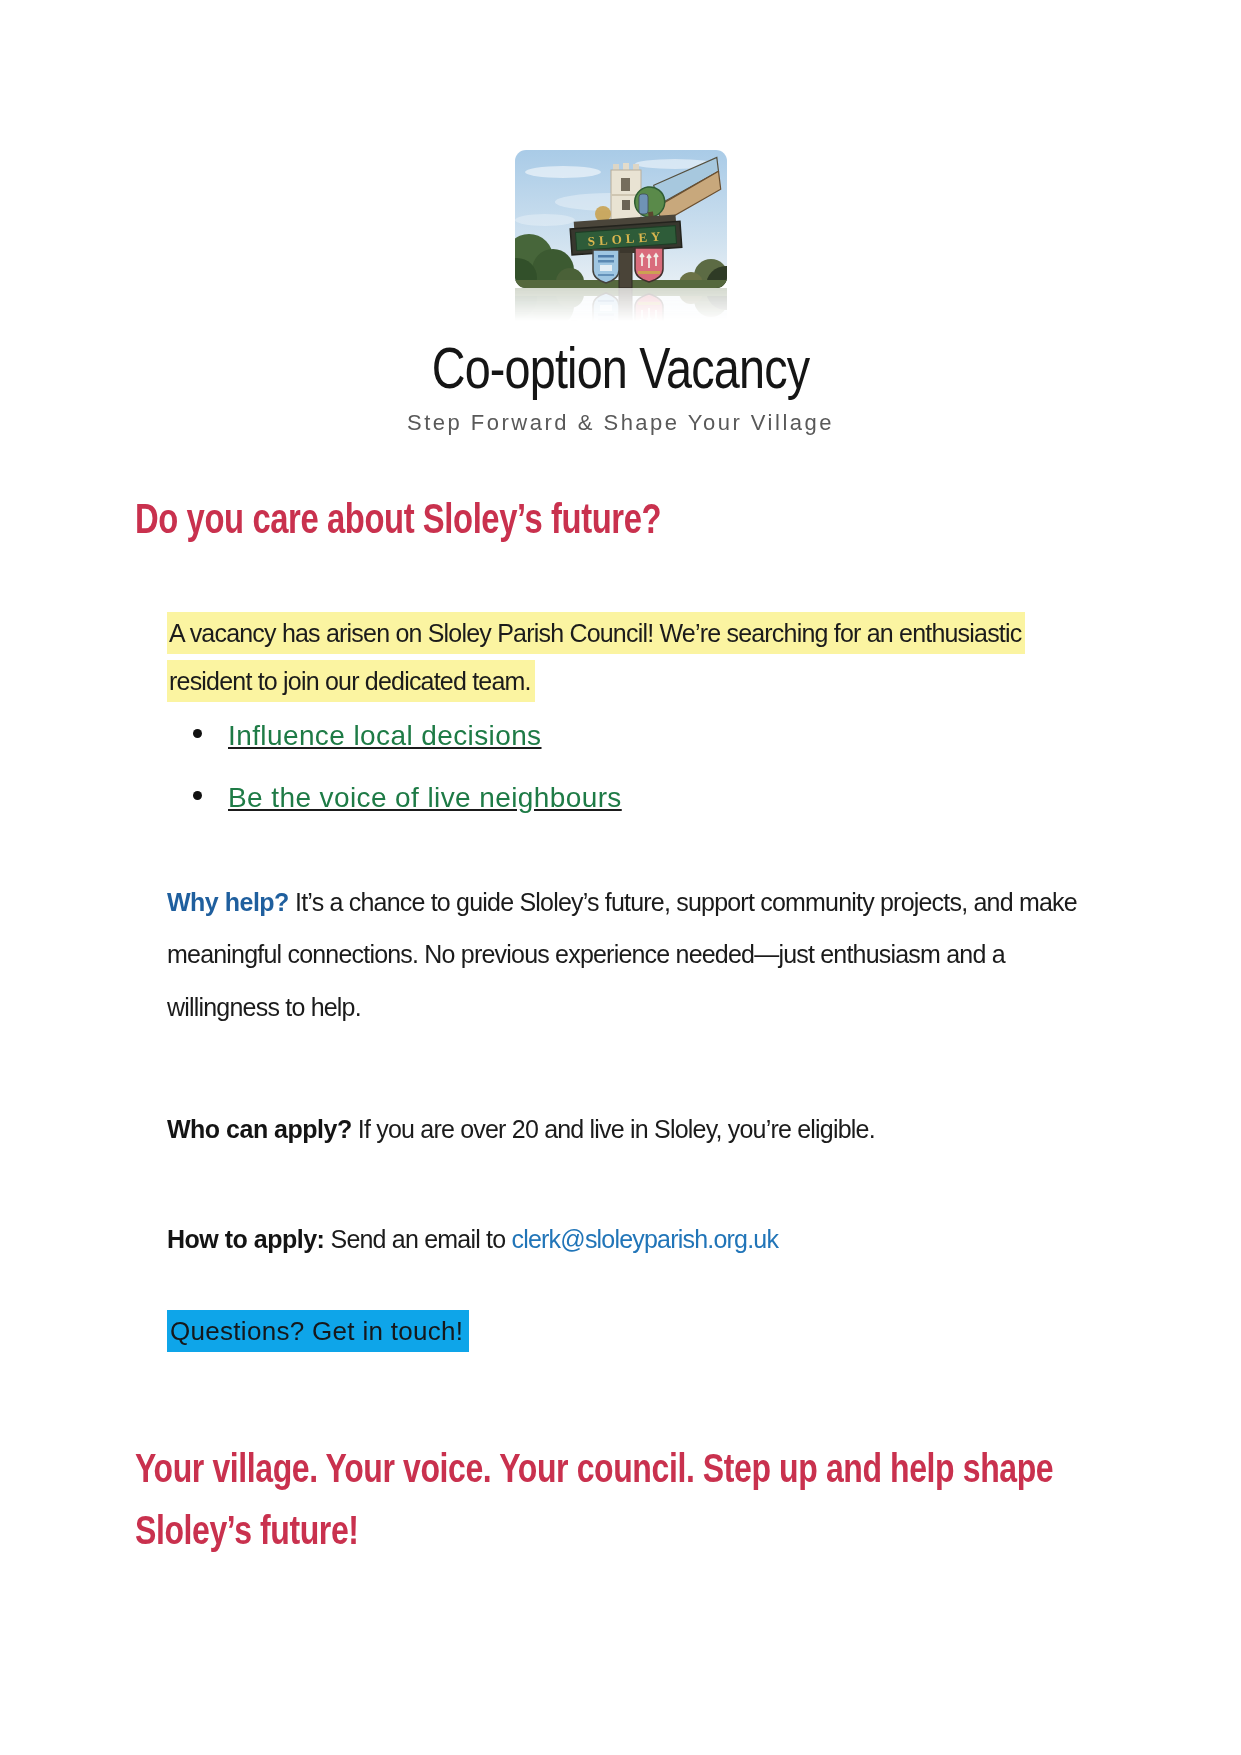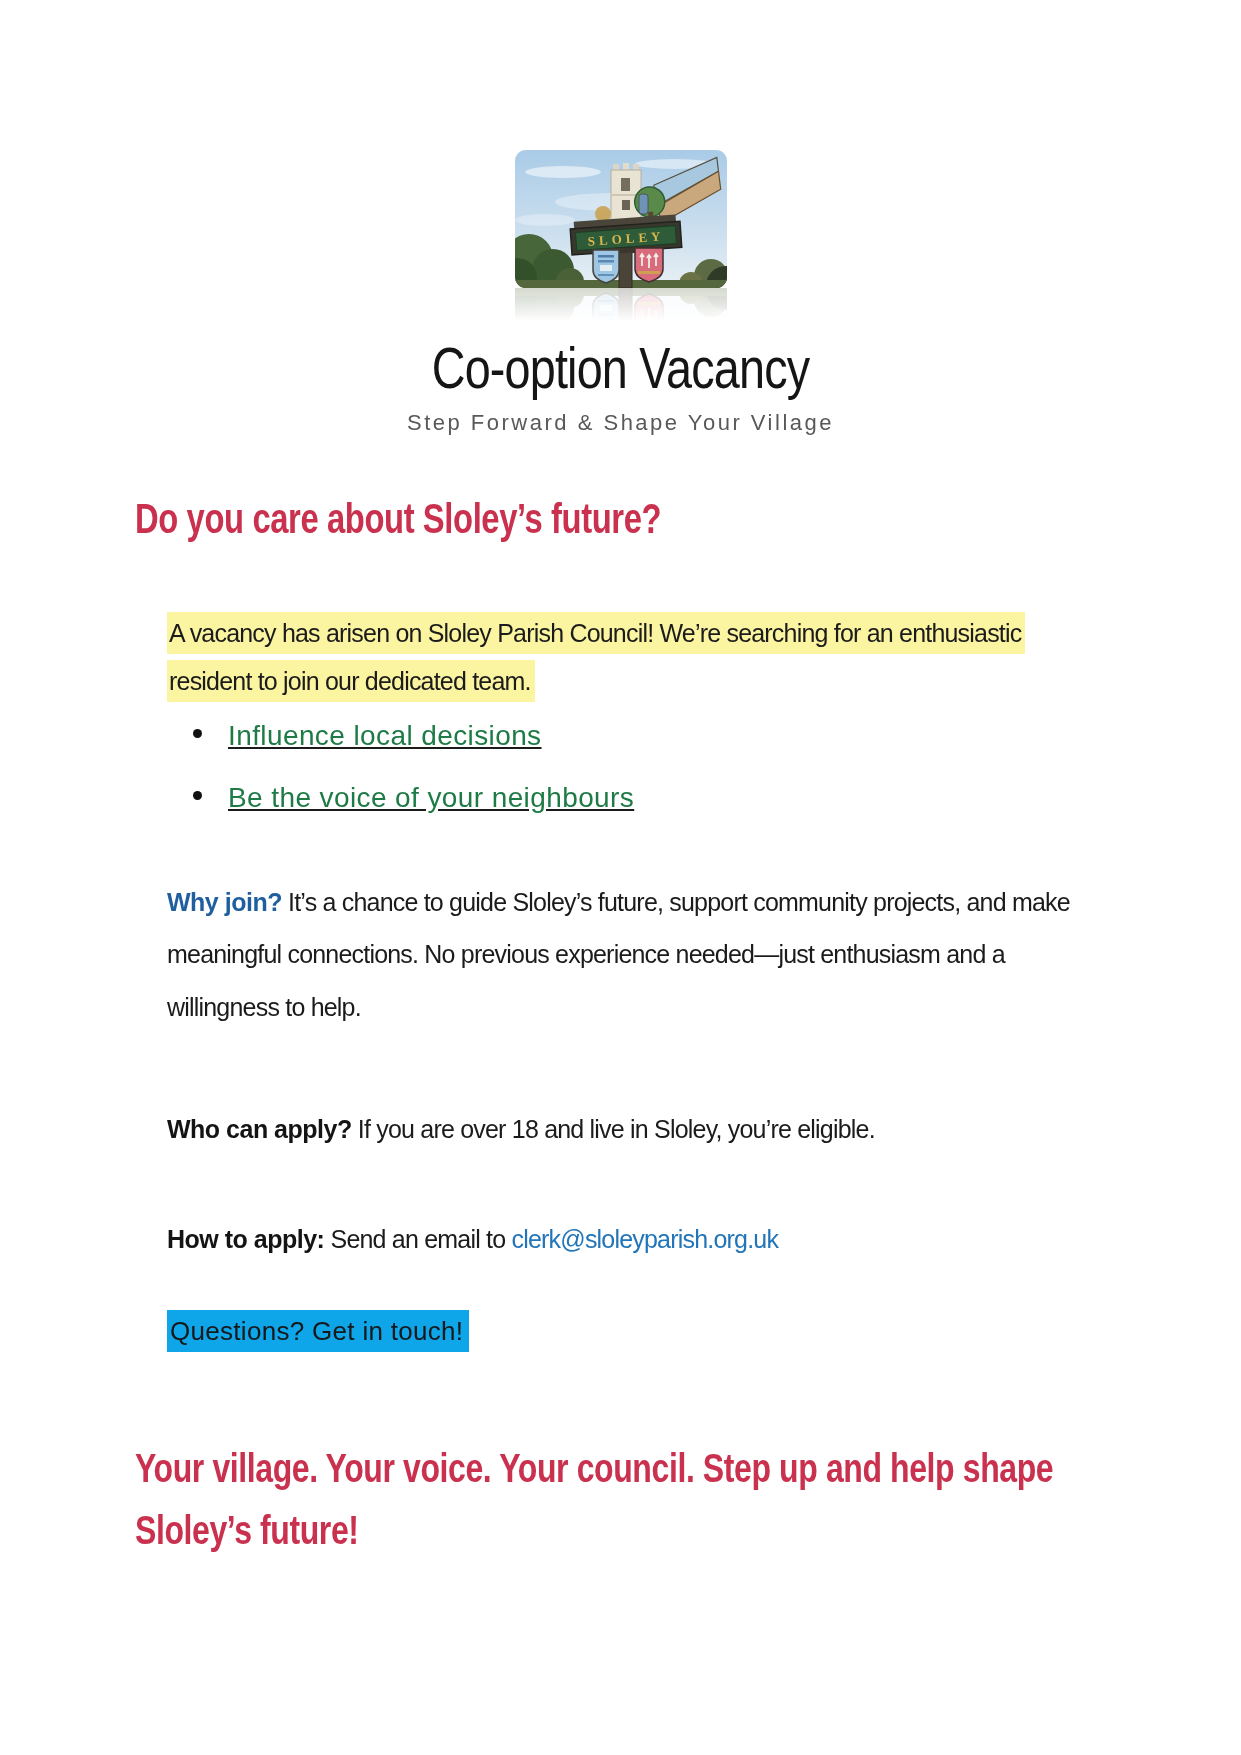--- a/index.html
+++ b/index.html
@@ -219,26 +219,26 @@
   <h1 class="title">Co-option Vacancy</h1>
   <div class="subtitle">Step Forward &amp; Shape Your Village</div>
 
   <div class="content">
     <h2 class="red-heading">Do you care about Sloley’s future?</h2>
 
     <p class="para intro"><span class="hl-yellow">A vacancy has arisen on Sloley Parish Council! We’re searching for an enthusiastic</span><br><span class="hl-yellow">resident to join our dedicated team.</span></p>
 
     <ul class="bullet-list">
       <li><span class="dot"></span><span>Influence local decisions</span></li>
-      <li><span class="dot"></span><span>Be the voice of your neighbours</span></li>
+      <li><span class="dot"></span><span>Be the voice of live neighbours</span></li>
     </ul>
 
-    <p class="para why"><span class="label-blue">Why join?</span><span> It’s a chance to guide Sloley’s future, support community projects, and make</span><br><span>meaningful connections. No previous experience needed—just enthusiasm and a</span><br><span>willingness to help.</span></p>
-
-    <p class="para single who"><span class="label-bold">Who can apply?</span><span> If you are over 18 and live in Sloley, you’re eligible.</span></p>
+    <p class="para why"><span class="label-blue">Why help?</span><span> It’s a chance to guide Sloley’s future, support community projects, and make</span><br><span>meaningful connections. No previous experience needed—just enthusiasm and a</span><br><span>willingness to help.</span></p>
+
+    <p class="para single who"><span class="label-bold">Who can apply?</span><span> If you are over 20 and live in Sloley, you’re eligible.</span></p>
 
     <p class="para single how"><span class="label-bold">How to apply:</span><span> Send an email to </span><a class="email-link" href="#">clerk@sloleyparish.org.uk</a></p>
 
     <p class="para single questions"><span class="hl-blue">Questions? Get in touch!</span></p>
 
     <p class="closing"><span>Your village. Your voice. Your council. Step up and help shape</span><br><span>Sloley’s future!</span></p>
   </div>
 </div>
 
 </body></html>

